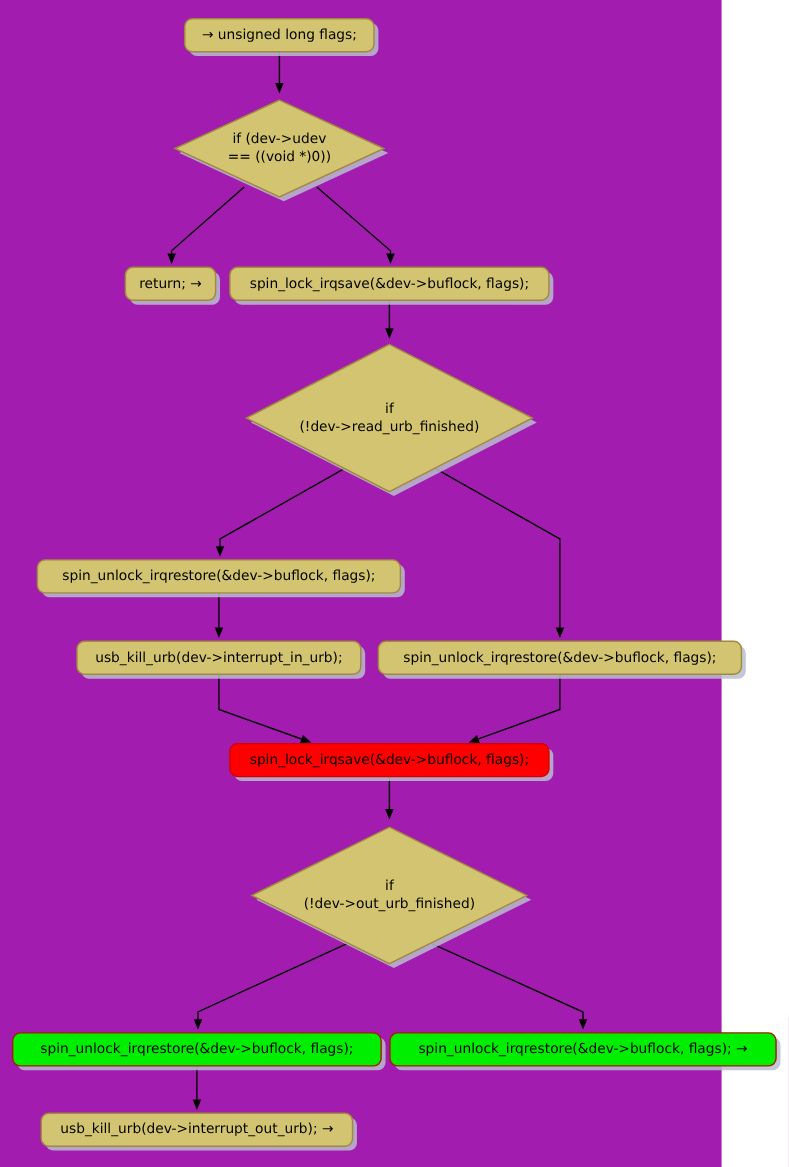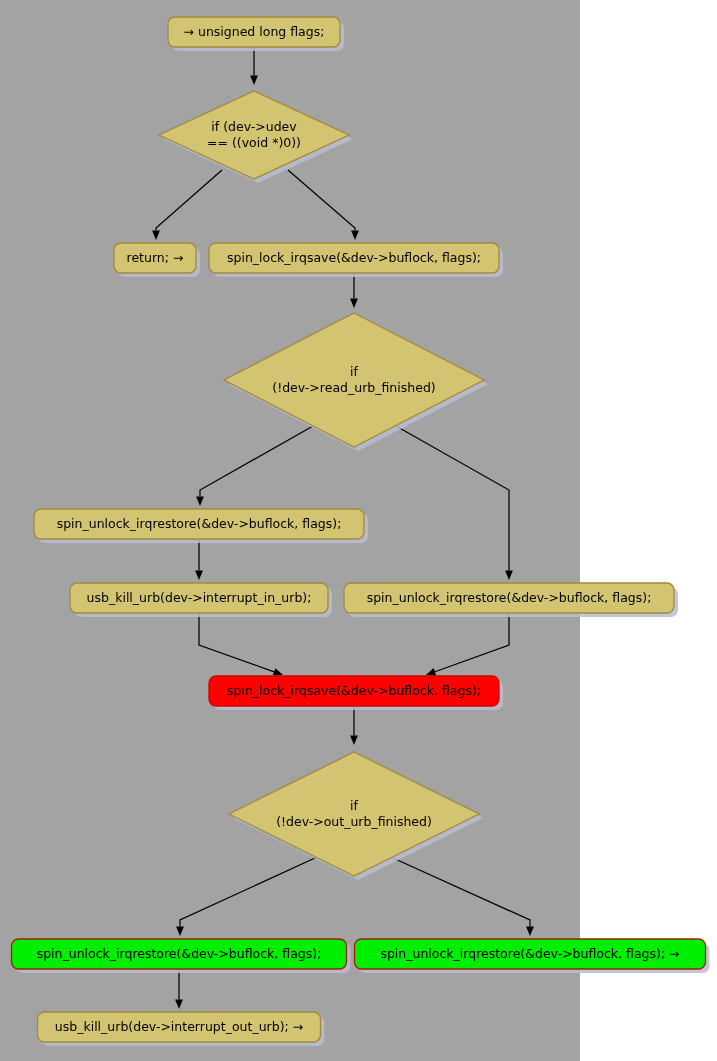--- a/index.html
+++ b/index.html
@@ -9,23 +9,23 @@
     background: #ffffff;
   }
   body {
     width: 717px;
     height: 1061px;
     font-family: "DejaVu Sans", sans-serif;
     overflow: hidden;
   }
   #cfg-root {
     position: relative;
-    width: 580px;
+    width: 656px;
     height: 1061px;
-    background: #a3a3a3;
+    background: #a21caf;
   }
   svg.canvas {
     position: absolute;
     top: 0;
     left: 0;
     width: 717px;
     height: 1061px;
     display: block;
   }
   .node-box-shape {

